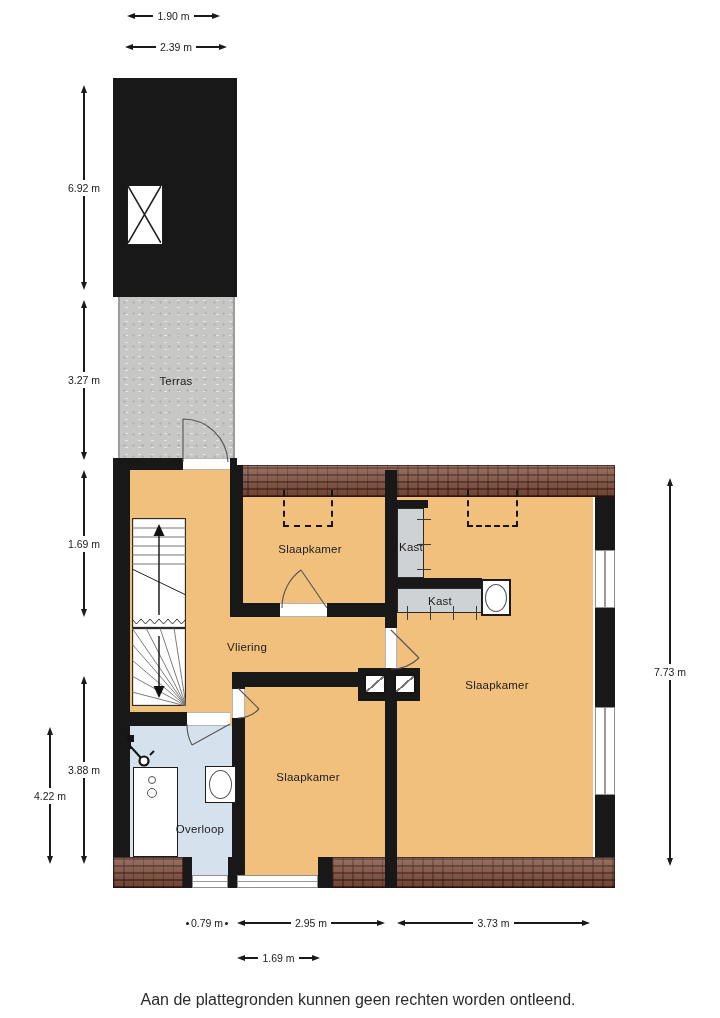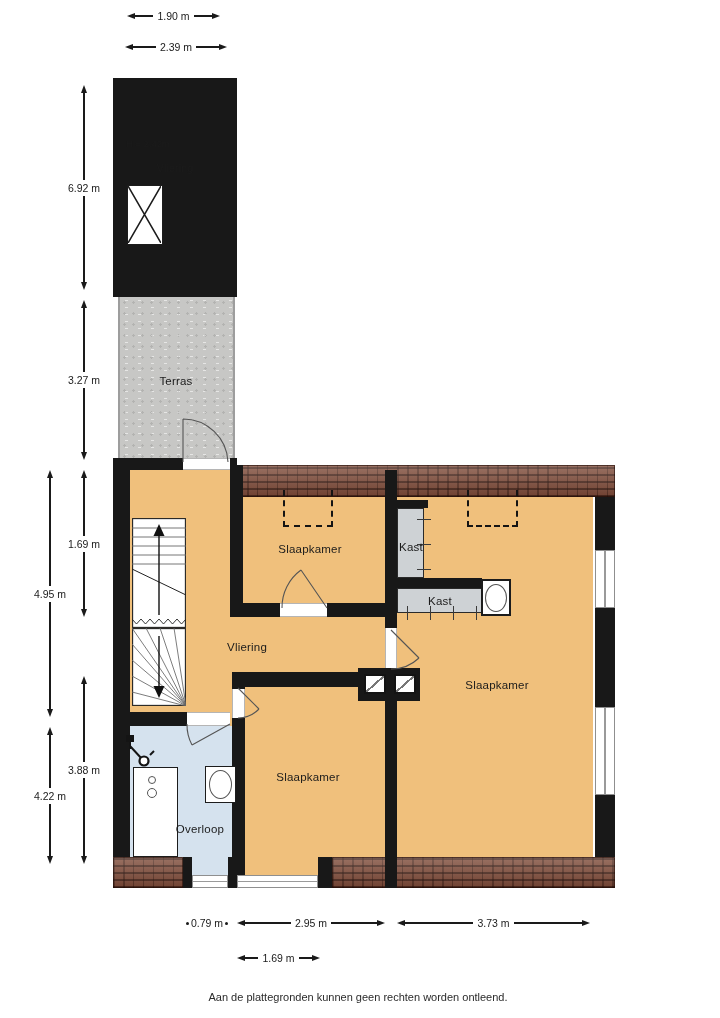--- a/index.html
+++ b/index.html
@@ -46,21 +46,21 @@
   .dline-h{flex:1;height:1.2px;background:#1a1a1a;}
   .dline-v{flex:1;width:1.2px;background:#1a1a1a;}
   .arr{width:0;height:0;}
   .arr.l{border-top:3.5px solid transparent;border-bottom:3.5px solid transparent;border-right:8px solid #1a1a1a;}
   .arr.r{border-top:3.5px solid transparent;border-bottom:3.5px solid transparent;border-left:8px solid #1a1a1a;}
   .arr.u{border-left:3.5px solid transparent;border-right:3.5px solid transparent;border-bottom:8px solid #1a1a1a;}
   .arr.d{border-left:3.5px solid transparent;border-right:3.5px solid transparent;border-top:8px solid #1a1a1a;}
   .dot{width:3px;height:3px;border-radius:50%;background:#1a1a1a;}
   .dim-label{background:#fff;padding:0 4px;font-size:10.5px;color:#1a1a1a;white-space:nowrap;}
   .dim-v .dim-label{position:relative;margin:2px 0;}
-  .disclaimer{position:absolute;transform:translateX(-50%);font-size:11px;color:#2b2b2b;z-index:8;white-space:nowrap;}
+  .disclaimer{position:absolute;transform:translateX(-50%);font-size:16px;color:#2b2b2b;z-index:8;white-space:nowrap;}
 </style>
 </head>
 <body>
 
 <div class="sheet">
 
   <div class="wall" style="left:113px;top:78px;width:124px;height:219px;"></div>
   <div class="floor fl-gray" style="left:130px;top:95px;width:33px;height:192px;"></div>
   <div class="brick" style="left:163px;top:78px;width:74px;height:219px;"></div>
   <div class="fixture" style="left:127px;top:185px;width:36px;height:60px;z-index:6;">
@@ -224,42 +224,42 @@
     <div class="dline-v"></div>
       <div class="arr d"></div>
   </div>
   <div class="dim-v" style="left:77px;top:470px;height:147px;">
     <div class="arr u"></div>
       <div class="dline-v"></div>
     <span class="dim-label">1.69 m</span>
     <div class="dline-v"></div>
       <div class="arr d"></div>
   </div>
-  <div class="dim-v" style="left:43px;top:470px;height:247px;">
-    <div class="arr u"></div>
-      <div class="dline-v"></div>
-    <span class="dim-label">4.95 m</span>
-    <div class="dline-v"></div>
-      <div class="arr d"></div>
-  </div>
   <div class="dim-v" style="left:77px;top:676px;height:188px;">
     <div class="arr u"></div>
       <div class="dline-v"></div>
     <span class="dim-label">3.88 m</span>
     <div class="dline-v"></div>
       <div class="arr d"></div>
   </div>
   <div class="dim-v" style="left:43px;top:727px;height:137px;">
     <div class="arr u"></div>
       <div class="dline-v"></div>
     <span class="dim-label">4.22 m</span>
     <div class="dline-v"></div>
       <div class="arr d"></div>
   </div>
 
+  <div class="dim-v" style="left:663px;top:478px;height:388px;">
+    <div class="arr u"></div>
+      <div class="dline-v"></div>
+    <span class="dim-label">7.73 m</span>
+    <div class="dline-v"></div>
+      <div class="arr d"></div>
+  </div>
 
   <div class="dim-h" style="left:186px;top:917px;width:48px;">
     <div class="dot"></div>
     <span class="dim-label" style="padding:0 2px;">0.79 m</span>
     <div class="dot"></div>
   </div>
   <div class="dim-h" style="left:237px;top:917px;width:148px;">
     <div class="arr l"></div>
       <div class="dline-h"></div>
     <span class="dim-label">2.95 m</span>

